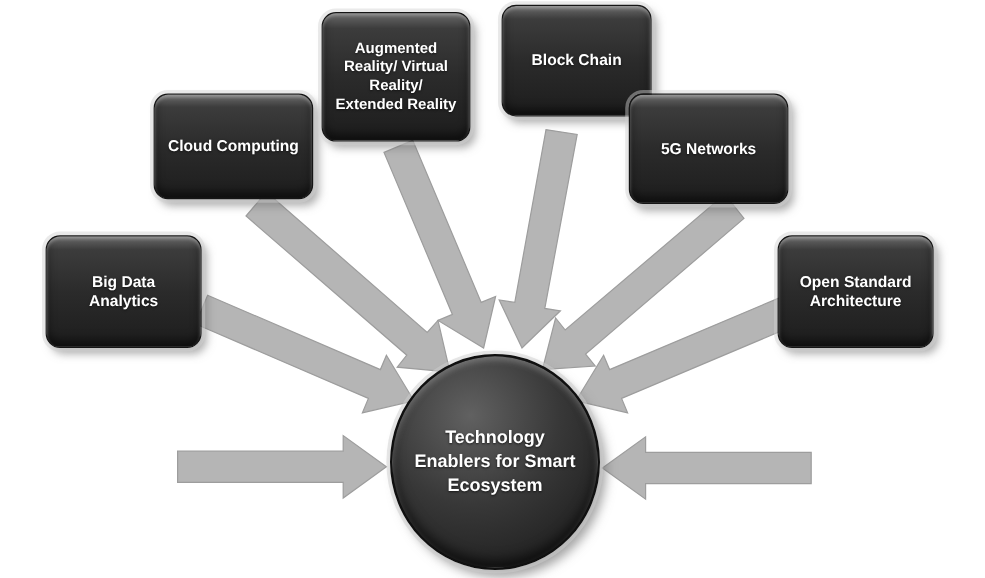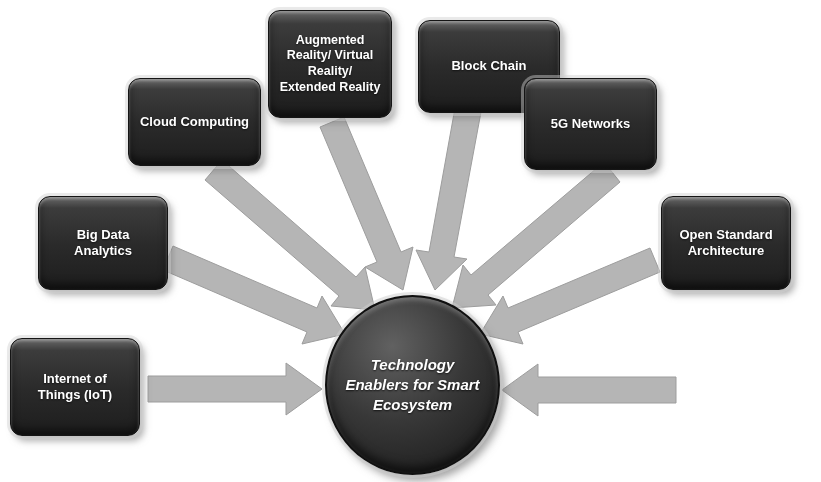--- a/index.html
+++ b/index.html
@@ -58,30 +58,29 @@
     font-size: 15px;
     line-height: 1.35;
     background: radial-gradient(circle at 38% 28%, #616161 0%, #383838 45%, #232323 78%, #161616 100%);
     border: 2px solid #101010;
     box-shadow:
       inset 0 3px 5px rgba(255,255,255,0.28),
       inset 0 -6px 10px rgba(0,0,0,0.6),
       0 0 0 3px rgba(205,205,205,0.5),
       5px 6px 9px rgba(100,100,100,0.6);
     text-shadow: 0 1px 2px rgba(0,0,0,0.7);
-    font-style: italic;
   }
   
   .n-iot            { left: 10px;  top: 338px; width: 130px; height: 98px;  }
   .n-bigdata        { left: 38px;  top: 196px; width: 130px; height: 94px;  }
   .n-cloud          { left: 128px; top: 78px;  width: 133px; height: 88px;  }
   .n-arvr           { left: 268px; top: 10px;  width: 124px; height: 108px; font-size: 12.5px; }
-  .n-blockchain     { left: 418px; top: 20px;  width: 142px; height: 93px;  }
+  .n-blockchain     { left: 418px; top: 4px;  width: 125px; height: 93px;  }
   .n-5g             { left: 524px; top: 78px;  width: 133px; height: 92px;  }
-  .n-openstd        { left: 648px; top: 196px; width: 130px; height: 94px; margin-left: 13px;  }
+  .n-openstd        { left: 648px; top: 196px; width: 130px; height: 94px;  }
   .n-nextgen        { left: 680px; top: 340px; width: 133px; height: 99px;  }
   .arrow {
     fill: #b5b5b5;
     stroke: #9d9d9d;
     stroke-width: 1;
   }
 </style>
 </head>
 <body>
 
@@ -99,21 +98,20 @@
 
     <polygon class="arrow" points="481,112 454,257 467,259 435,290 416,250 429,252 455,108"></polygon>
 
     <polygon class="arrow" points="620,182 488,295 496,305 452,308 463,265 471,275 604,162"></polygon>
 
     <polygon class="arrow" points="660,272 518,332 523,344 480,334 503,296 508,308 650,248"></polygon>
 
     <polygon class="arrow" points="676,377 538,377 538,364 502,390 538,416 538,403 676,403"></polygon>
   </svg>
 
-  <div class="node n-iot">Internet of Things (IoT)</div>
 
   <div class="node n-cloud">Cloud Computing</div>
 
   <div class="node n-bigdata">Big Data Analytics</div>
 
   <div class="node n-arvr">Augmented Reality/ Virtual Reality/ Extended Reality</div>
 
   <div class="node n-blockchain">Block Chain</div>
 
   <div class="node n-5g">5G Networks</div>

